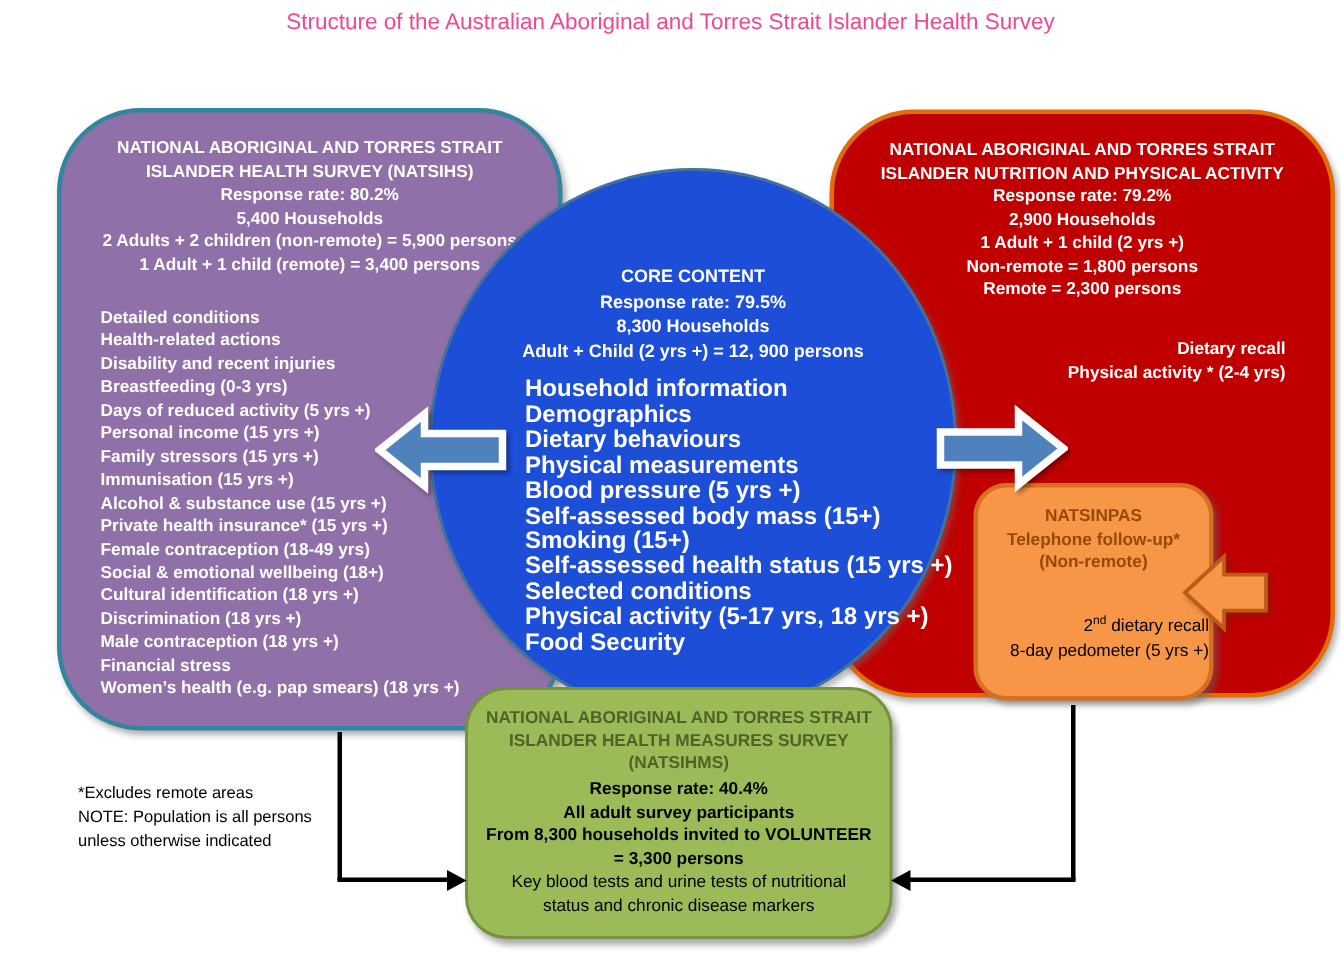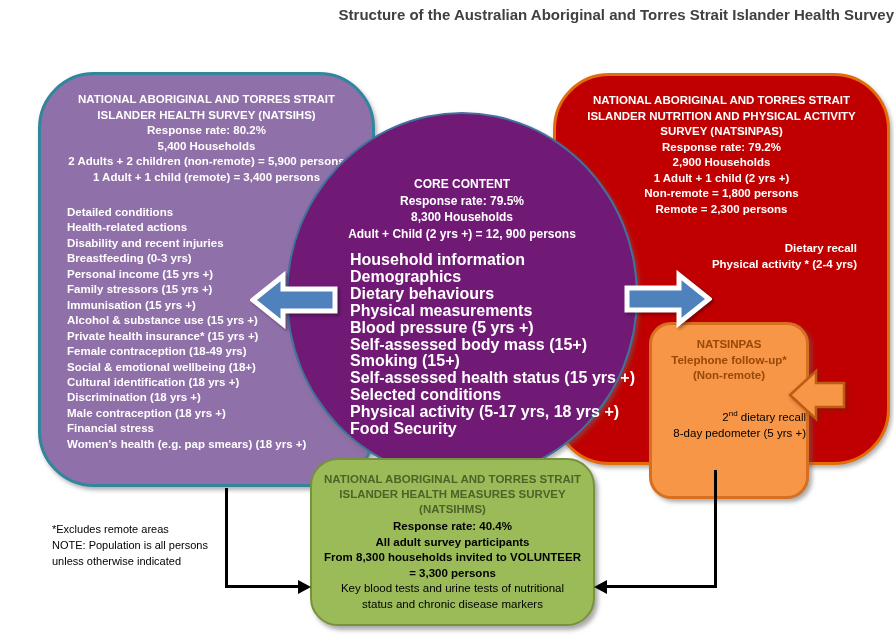--- a/index.html
+++ b/index.html
@@ -1,31 +1,31 @@
 <!DOCTYPE html>
 <html><head>
 <meta charset="utf-8">
 <style>
   html,body { margin:0; padding:0; background:#fff; }
   .canvas { position:relative; width:894px; height:635px; background:#fff;
             font-family:"Liberation Sans", sans-serif; overflow:hidden; }
-  .title { position:absolute; top:6px; left:0; width:100%; text-align:right;
-           font-size:15px; font-weight:bold; color:#404040; }
+  .title { position:absolute; top:6px; left:0; width:100%; text-align:center;
+           font-size:15px; font-weight:normal; color:#ec4899; }
 
   .box { position:absolute; box-sizing:border-box; }
   .purple { left:38px; top:72px; width:337px; height:415px; background:#9070A8;
             border:3px solid #31859C; border-radius:56px; z-index:1; color:#fff;
             box-shadow:2px 3px 4px rgba(110,110,110,0.55); }
   .red    { left:553px; top:73px; width:337px; height:392px; background:#C00000;
             border:3px solid #E36C0A; border-radius:56px; z-index:1; color:#fff;
             box-shadow:2px 3px 4px rgba(110,110,110,0.55); }
   .circle { position:absolute; left:286px; top:112px; width:348px; height:364px;
-            background:#701a75; border:2px solid #41719C; border-radius:50%;
+            background:#1d4ed8; border:2px solid #41719C; border-radius:50%;
             z-index:2; color:#fff; box-shadow:2px 3px 4px rgba(110,110,110,0.5); }
-  .orange { left:649px; top:322px; width:160px; height:177px; background:#F79646;
+  .orange { left:649px; top:322px; width:160px; height:145px; background:#F79646;
             border:3px solid #D86E1F; border-radius:22px; z-index:3;
             box-shadow:3px 3px 4px rgba(100,100,100,0.55); }
   .green  { left:310px; top:458px; width:285px; height:168px; background:#9BBB59;
             border:2px solid #77923C; border-radius:28px; z-index:4;
             box-shadow:3px 4px 4px rgba(100,100,100,0.55); }
 
   .box-heading { font-weight:bold; font-size:11.5px; line-height:15.5px; text-align:center; padding-top:17px; }
   .box-stats   { font-weight:bold; font-size:11.5px; line-height:15.5px; text-align:center; }
   .purple .box-topics { margin:20px 0 0 26px; text-align:left; font-weight:bold;
                         font-size:11.5px; line-height:15.45px; }
@@ -73,40 +73,40 @@
         <div>Response rate: 80.2%</div>
         <div>5,400 Households</div>
         <div>2 Adults + 2 children (non-remote) = 5,900 persons</div>
         <div>1 Adult + 1 child (remote) = 3,400 persons</div>
       </div>
     <div class="box-topics">
         <div>Detailed conditions</div>
         <div>Health-related actions</div>
         <div>Disability and recent injuries</div>
         <div>Breastfeeding (0-3 yrs)</div>
+        <div>Days of reduced activity (5 yrs +)</div>
         <div>Personal income (15 yrs +)</div>
         <div>Family stressors (15 yrs +)</div>
         <div>Immunisation (15 yrs +)</div>
         <div>Alcohol &amp; substance use (15 yrs +)</div>
         <div>Private health insurance* (15 yrs +)</div>
         <div>Female contraception (18-49 yrs)</div>
         <div>Social &amp; emotional wellbeing (18+)</div>
         <div>Cultural identification (18 yrs +)</div>
         <div>Discrimination (18 yrs +)</div>
         <div>Male contraception (18 yrs +)</div>
         <div>Financial stress</div>
         <div>Women’s health (e.g. pap smears) (18 yrs +)</div>
       </div>
   </div>
 
   <div class="box red">
     <div class="box-heading">
         <div>NATIONAL ABORIGINAL AND TORRES STRAIT</div>
         <div>ISLANDER NUTRITION AND PHYSICAL ACTIVITY</div>
-        <div>SURVEY (NATSINPAS)</div>
       </div>
     <div class="box-stats">
         <div>Response rate: 79.2%</div>
         <div>2,900 Households</div>
         <div>1 Adult + 1 child (2 yrs +)</div>
         <div>Non-remote = 1,800 persons</div>
         <div>Remote = 2,300 persons</div>
       </div>
     <div class="box-topics">
         <div>Dietary recall</div>

